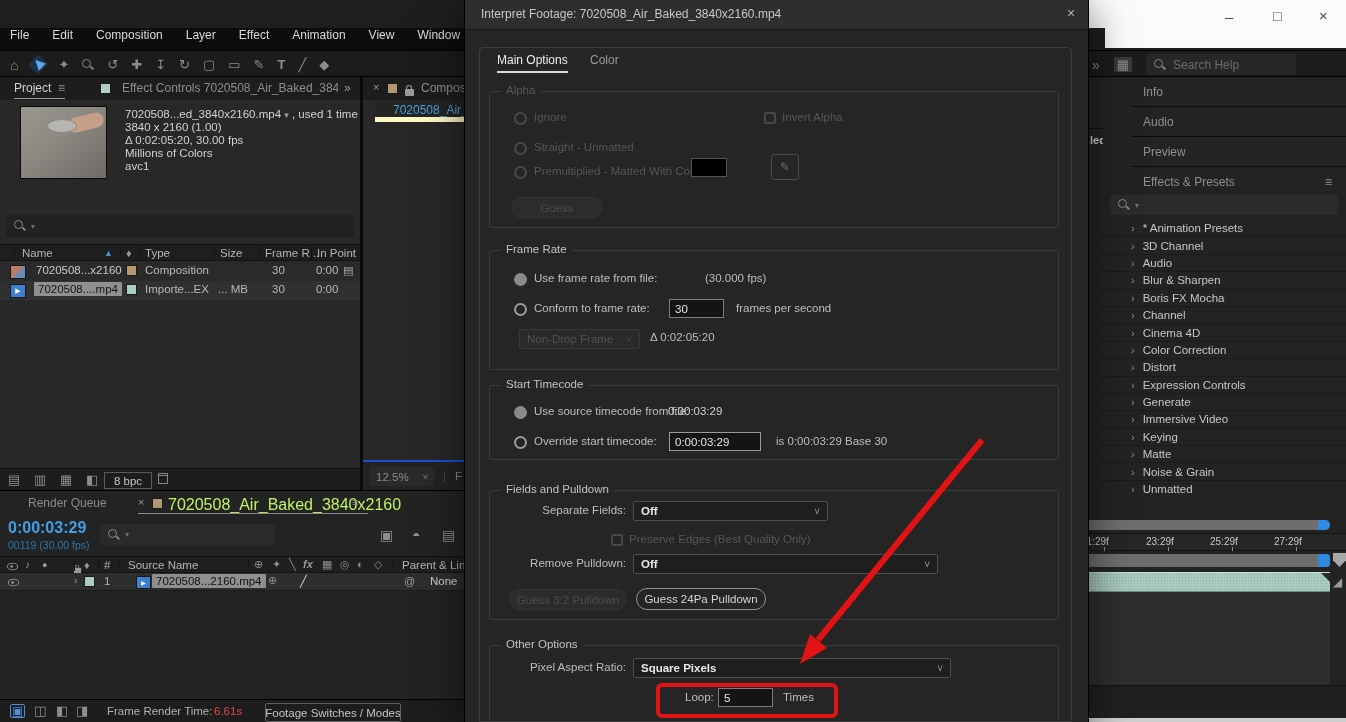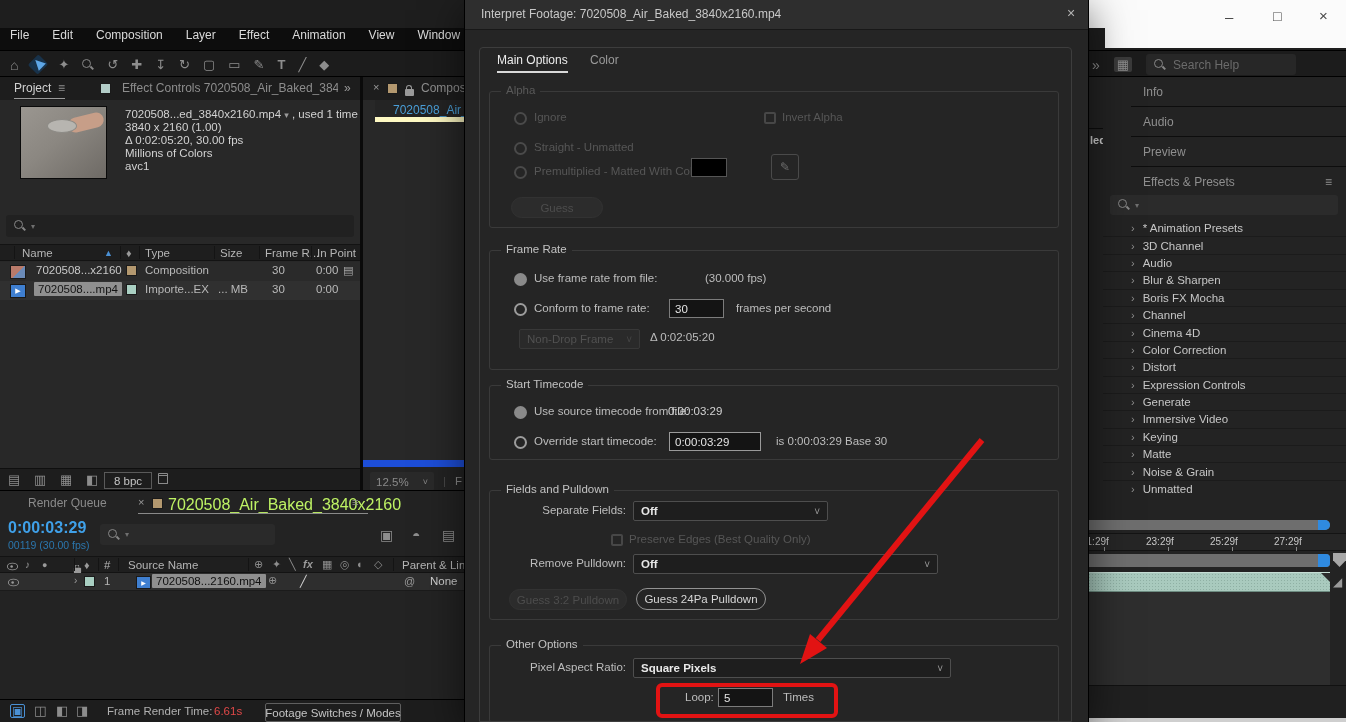--- a/index.html
+++ b/index.html
@@ -178,21 +178,21 @@
   <div class="p" style="left:363px;top:77px;width:102px;height:413px;background:#282828;overflow:hidden">
     <div class="p" style="left:0;top:0;width:102px;height:23px;background:#1d1d1d">
       <span class="p" style="left:10px;top:4px;color:#9a9a9a;font-size:11px">×</span>
       <span class="p chip" style="left:24px;top:6px;background:#b3986f"></span>
       <span class="p lock" style="left:42px;top:9px"></span>
       <span class="p nw" style="left:58px;top:4px;color:#8f8f8f;font-size:12px">Compos</span>
     </div>
     <div class="p" style="left:12px;top:23px;width:102px;height:22px;background:#242424;border-bottom:5px solid #fef9c3;box-sizing:border-box">
       <span class="p nw" style="left:18px;top:3px;color:#4a9fd8;font-size:12px">7020508_Air_B</span>
     </div>
-    <div class="p" style="left:0;top:383px;width:102px;height:30px;background:#232323;border-top:7px solid #1d4ed8;box-sizing:border-box">
+    <div class="p" style="left:0;top:383px;width:102px;height:30px;background:#232323;border-top:2px solid #1d4ed8;box-sizing:border-box">
       <span class="p" style="left:7px;top:5px;width:64px;height:19px;background:#2a2a2a;border-radius:2px;color:#8a8a8a;display:flex;align-items:center;justify-content:space-between;padding:0 6px;box-sizing:border-box">
           <span>12.5%</span>
           <span style="font-size:9px">˅</span>
         </span>
       <span class="p" style="left:80px;top:8px;color:#4a4a4a">|</span>
       <span class="p nw" style="left:92px;top:8px;color:#8a8a8a">F</span>
     </div>
   </div>
 
   <div class="p" style="left:0;top:490px;width:465px;height:232px;background:#232323;border-top:1px solid #000;box-sizing:border-box">

